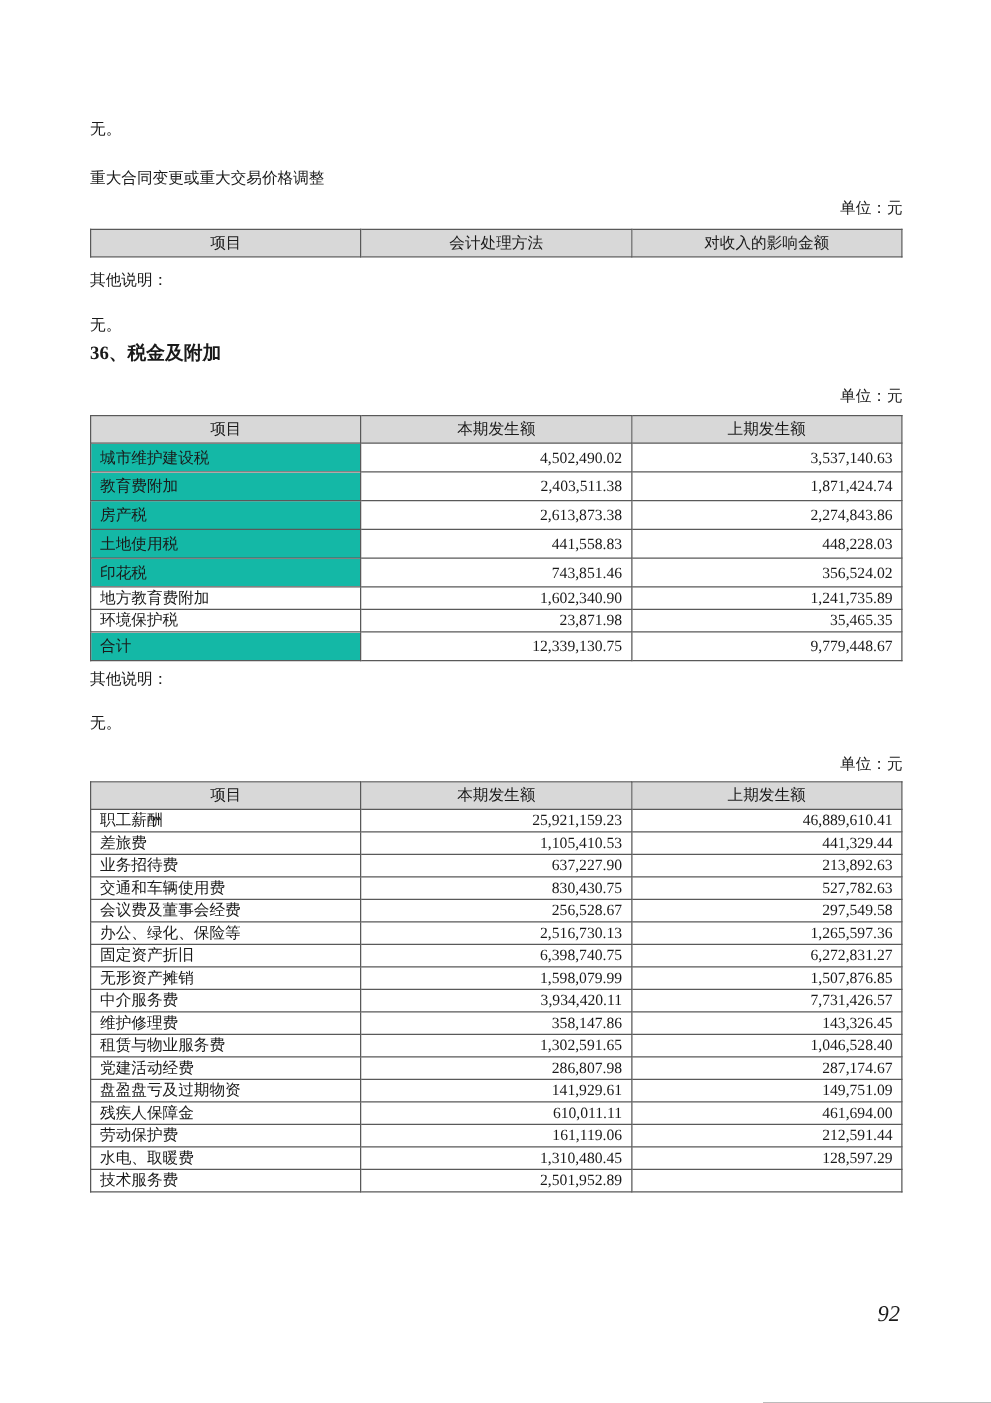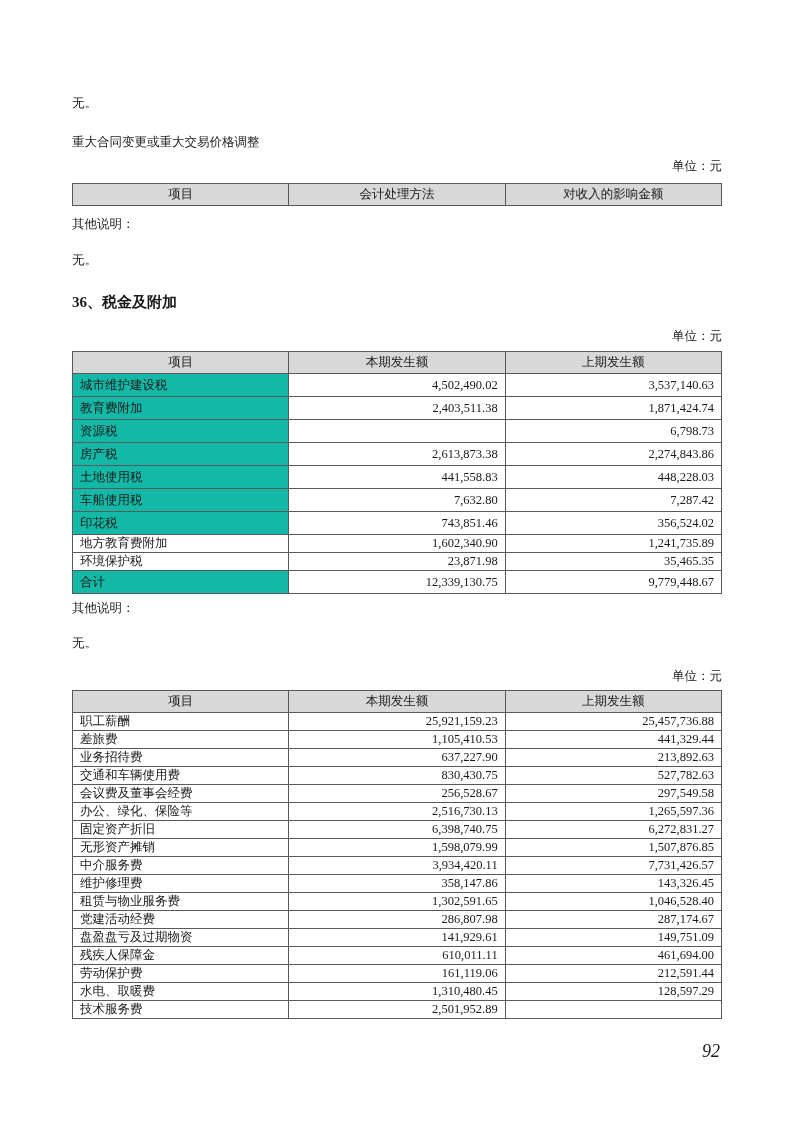--- a/index.html
+++ b/index.html
@@ -55,21 +55,21 @@
   td.num { text-align: right; }
   .tax-table tbody tr { height: 23px; }
   .tax-table tbody tr.compact { height: 15px; }
   .admin-table tbody tr { height: 16px; }
   
   .mt-contract-title { margin-top: 22px; }
   .mt-unit-1 { margin-top: 7px; }
   .mt-table-1 { margin-top: 8px; }
   .mt-notes-1 { margin-top: 10px; }
   .mt-none-2 { margin-top: 19px; }
-  .mt-h36 { margin-top: 23px; }
+  .mt-h36 { margin-top: 4px; }
   .mt-unit-2 { margin-top: 16px; }
   .mt-table-2 { margin-top: 6px; }
   .mt-notes-2 { margin-top: 6px; }
   .mt-none-3 { margin-top: 18px; }
   .mt-h37 { margin-top: 17px; }
   .mt-unit-3 { margin-top: 16px; }
   .mt-table-3 { margin-top: 5px; }
   .page-number {
     position: absolute;
     top: 1041px;
@@ -118,38 +118,28 @@
             <td class="label shaded">城市维护建设税</td>
             <td class="num">4,502,490.02</td>
             <td class="num">3,537,140.63</td>
           </tr>
           <tr>
             <td class="label shaded">教育费附加</td>
             <td class="num">2,403,511.38</td>
             <td class="num">1,871,424.74</td>
           </tr>
           <tr>
-            <td class="label shaded">资源税</td>
-            <td class="num"></td>
-            <td class="num">6,798.73</td>
-          </tr>
-          <tr>
             <td class="label shaded">房产税</td>
             <td class="num">2,613,873.38</td>
             <td class="num">2,274,843.86</td>
           </tr>
           <tr>
             <td class="label shaded">土地使用税</td>
             <td class="num">441,558.83</td>
             <td class="num">448,228.03</td>
-          </tr>
-          <tr>
-            <td class="label shaded">车船使用税</td>
-            <td class="num">7,632.80</td>
-            <td class="num">7,287.42</td>
           </tr>
           <tr>
             <td class="label shaded">印花税</td>
             <td class="num">743,851.46</td>
             <td class="num">356,524.02</td>
           </tr>
           <tr class="compact">
             <td class="label">地方教育费附加</td>
             <td class="num">1,602,340.90</td>
             <td class="num">1,241,735.89</td>
@@ -177,21 +167,21 @@
         <tr>
           <th>项目</th>
           <th>本期发生额</th>
           <th>上期发生额</th>
         </tr>
       </thead>
       <tbody>
           <tr>
             <td class="label">职工薪酬</td>
             <td class="num">25,921,159.23</td>
-            <td class="num">25,457,736.88</td>
+            <td class="num">46,889,610.41</td>
           </tr>
           <tr>
             <td class="label">差旅费</td>
             <td class="num">1,105,410.53</td>
             <td class="num">441,329.44</td>
           </tr>
           <tr>
             <td class="label">业务招待费</td>
             <td class="num">637,227.90</td>
             <td class="num">213,892.63</td>

